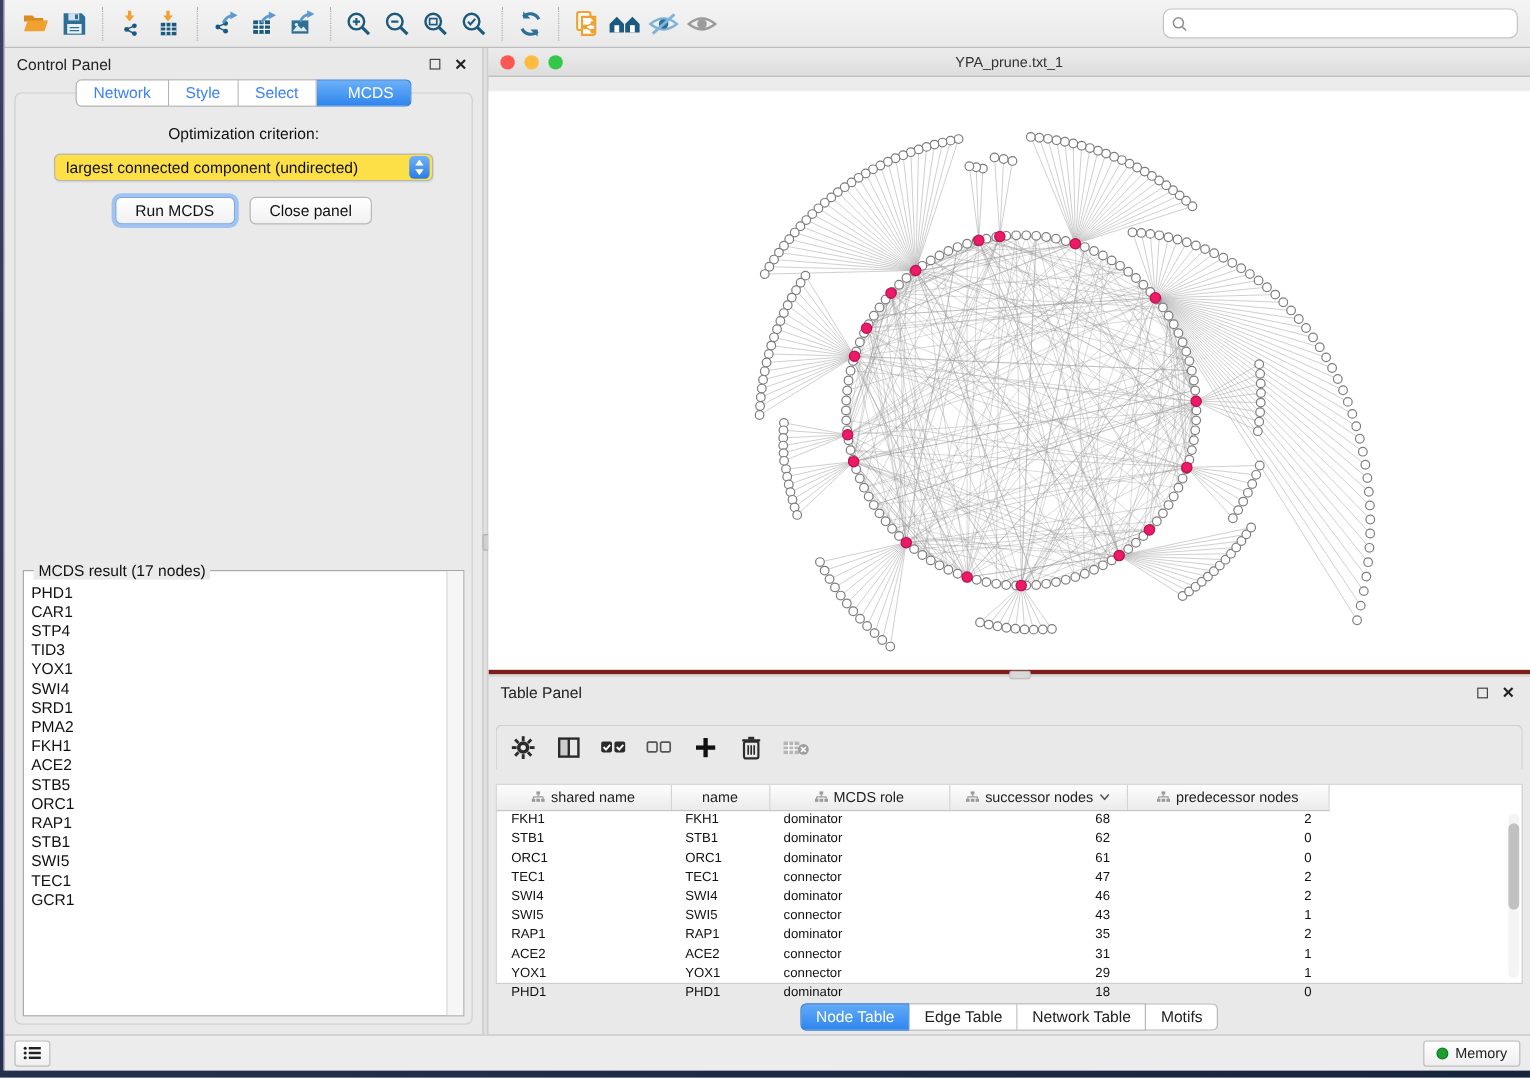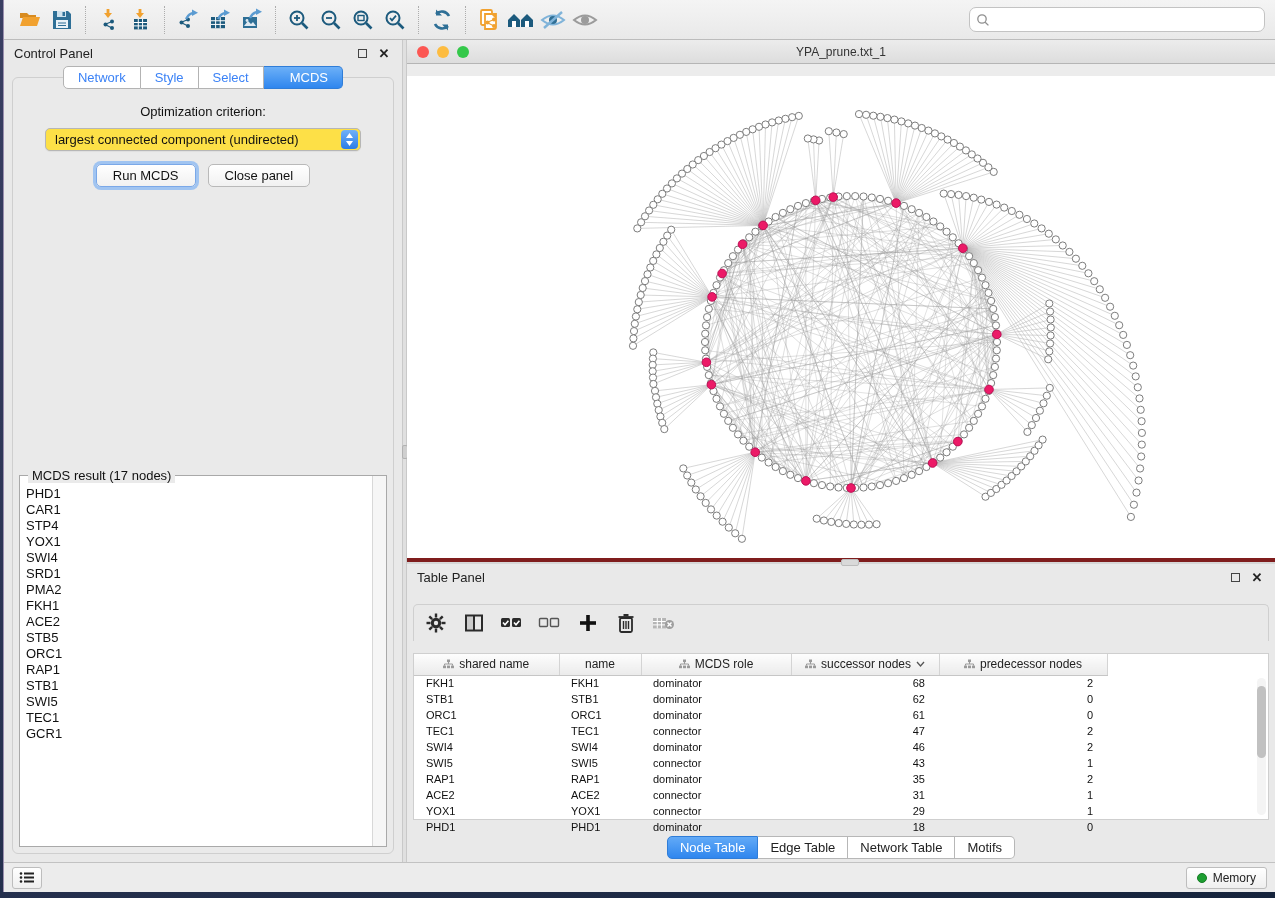--- a/index.html
+++ b/index.html
@@ -386,20 +386,21 @@
         <div class="btn-row">
           <button class="mac-btn focused">Run MCDS</button>
           <button class="mac-btn">Close panel</button>
         </div>
         <div class="mcds-fieldset">
           <span class="mcds-legend">MCDS result (17 nodes)</span>
           <div class="mcds-list" id="mcds-list">
               <div>PHD1</div>
               <div>CAR1</div>
               <div>STP4</div>
+              <div>TID3</div>
               <div>YOX1</div>
               <div>SWI4</div>
               <div>SRD1</div>
               <div>PMA2</div>
               <div>FKH1</div>
               <div>ACE2</div>
               <div>STB5</div>
               <div>ORC1</div>
               <div>RAP1</div>
               <div>STB1</div>

